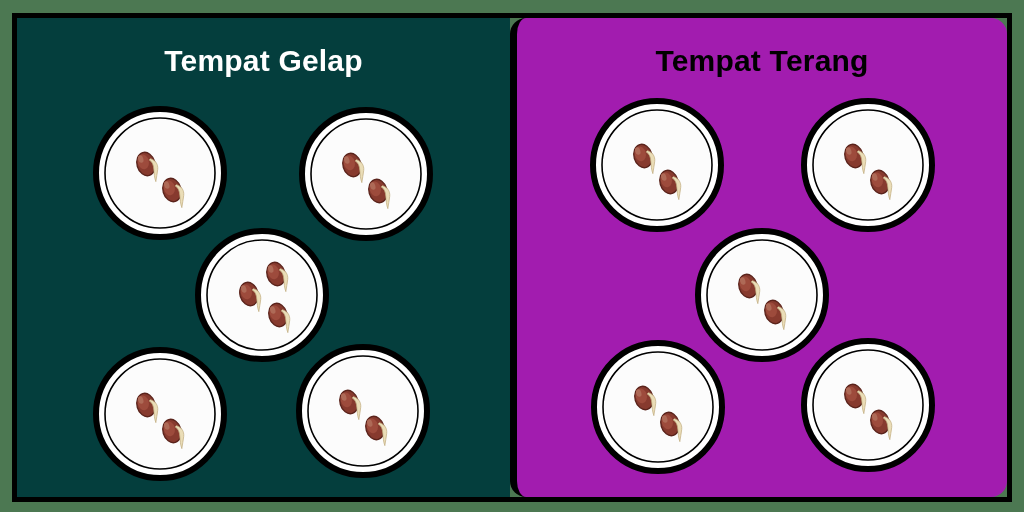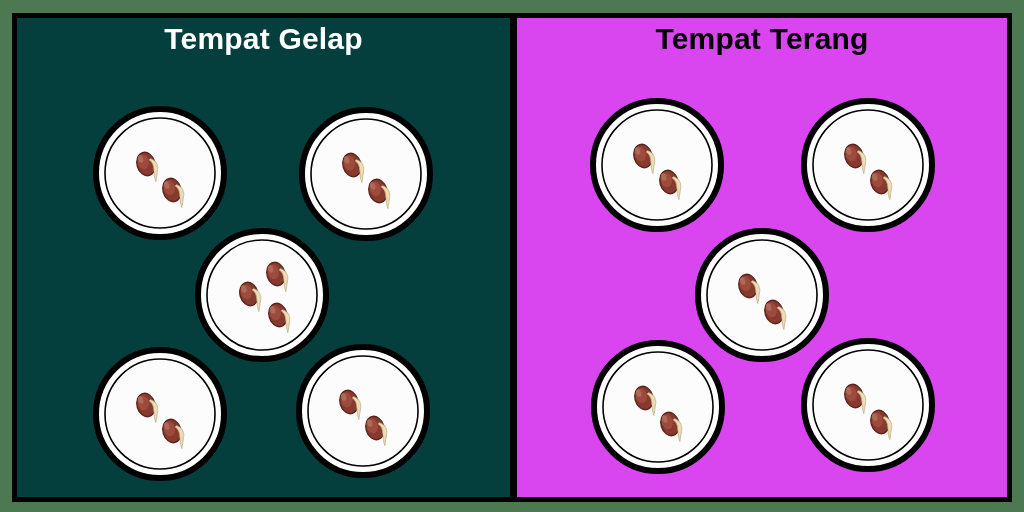--- a/index.html
+++ b/index.html
@@ -27,21 +27,21 @@
     box-sizing: border-box;
   }
   .panel {
     position: relative;
     height: 100%;
     overflow: hidden;
   }
   .panel.left  { flex: 0 0 493px; }
   .panel.right { flex: 1 1 auto; border-left: 7px solid #000; box-sizing: border-box; }
   .title {
-    margin: 4px 0 0 0;
+    margin: 26px 0 0 0;
     text-align: center;
     font-size: 30px;
     font-weight: 700;
     line-height: 1.1;
     letter-spacing: 0.2px;
   }
   .dish-layer {
     position: absolute;
     inset: 0;
   }
@@ -158,21 +158,21 @@
               <g transform="rotate(-16 15 20)">
                 <ellipse cx="15" cy="20" rx="11" ry="14.5" fill="#873A2E" stroke="#5A231B" stroke-width="1.6"></ellipse>
                 <ellipse cx="12.5" cy="16.5" rx="6.8" ry="9.2" fill="#9D4B3C"></ellipse>
                 <ellipse cx="10.5" cy="12.5" rx="3.2" ry="4.6" fill="#AE6A57"></ellipse>
               </g>
               <path d="M20.5,13.5 C27,15.5 29.8,20.5 29.3,26.5 C28.9,32 27.4,36.5 27,41.5 C25.2,37 25,31.5 24.6,27 C24.2,21.5 23,17.3 18.8,15 Z" fill="#EADDB7" stroke="#C2AD80" stroke-width="0.9"></path>
             </g>
           </svg>
         </div>
     </section>
-    <section class="panel right" style="background: #d946ef;">
+    <section class="panel right" style="background: #a21caf; border-radius: 16px;">
       <h2 class="title" style="color: rgb(0, 0, 0);">Tempat Terang</h2>
       <div class="dish-layer">
           <svg width="140" height="140" viewBox="0 0 140 140" style="left: 70px; top: 77px;">
             <circle cx="70" cy="70" r="64" fill="#FFFFFF" stroke="#000000" stroke-width="6"></circle>
             <circle cx="70" cy="70" r="55" fill="#FCFCFC" stroke="#000000" stroke-width="1.6"></circle>
             <g transform="translate(56,61) scale(0.82) translate(-15,-20)">
               <g transform="rotate(-16 15 20)">
                 <ellipse cx="15" cy="20" rx="11" ry="14.5" fill="#873A2E" stroke="#5A231B" stroke-width="1.6"></ellipse>
                 <ellipse cx="12.5" cy="16.5" rx="6.8" ry="9.2" fill="#9D4B3C"></ellipse>
                 <ellipse cx="10.5" cy="12.5" rx="3.2" ry="4.6" fill="#AE6A57"></ellipse>

